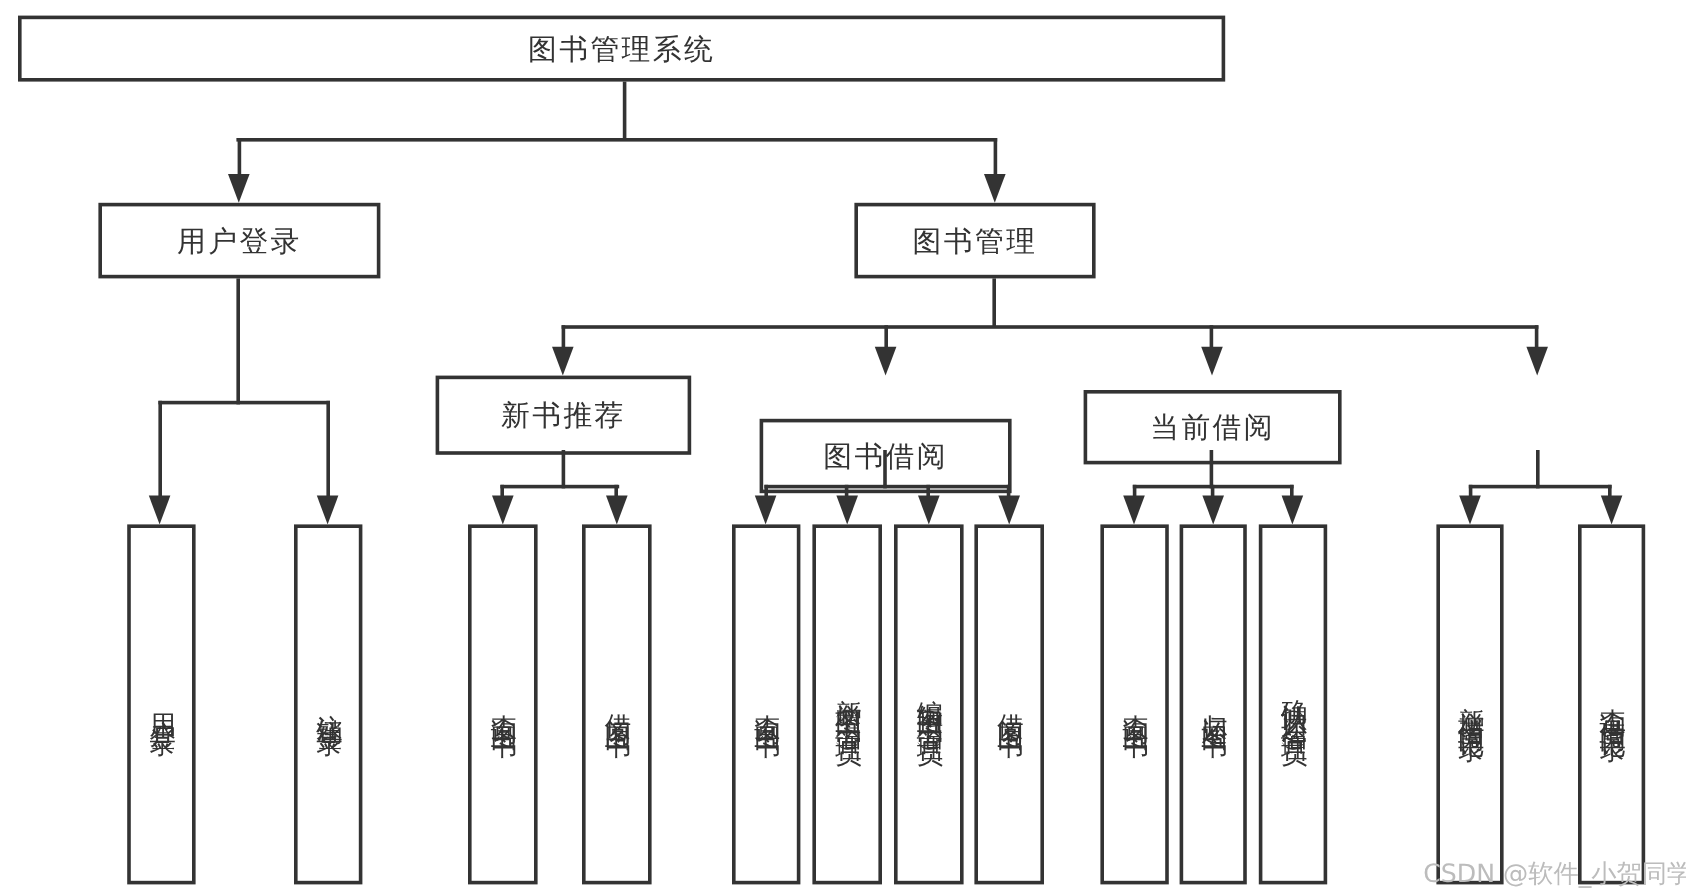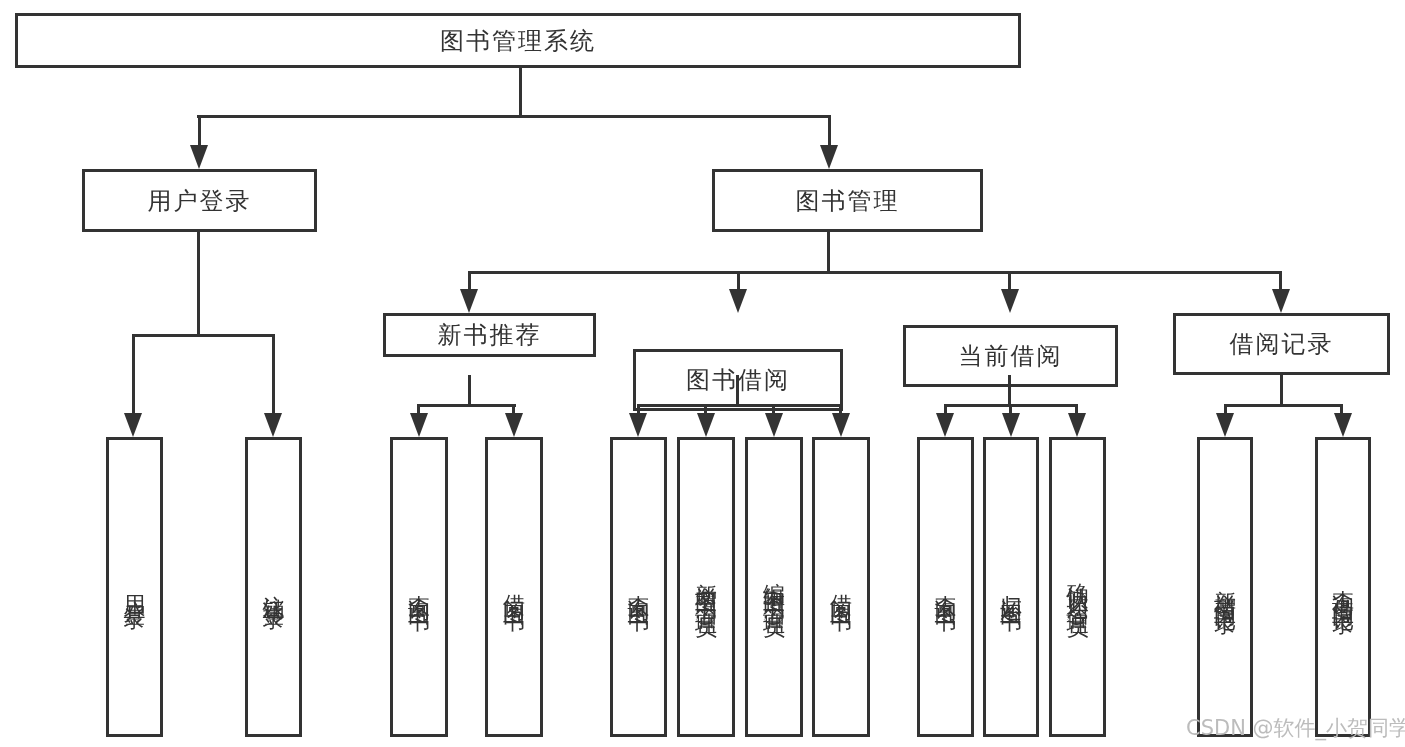--- a/index.html
+++ b/index.html
@@ -60,21 +60,21 @@
   <div class="vline" style="left:519px; top:68px; height:49px;"></div>
   <div class="hline" style="left:197px; top:115px; width:634px;"></div>
   <div class="vline" style="left:198px; top:115px; height:32px;"></div>
   <div class="arrow" style="left:190px; top:145px;"></div>
   <div class="vline" style="left:828px; top:115px; height:32px;"></div>
   <div class="arrow" style="left:820px; top:145px;"></div>
 
   <div class="box hbox" style="left:82px; top:169px; width:235px; height:63px;">
     <span>用户登录</span>
   </div>
-  <div class="box hbox" style="left:712px; top:169px; width:271px; height:63px;">
+  <div class="box hbox" style="left:712px; top:169px; width:201px; height:63px;">
     <span>图书管理</span>
   </div>
 
   <div class="vline" style="left:197px; top:232px; height:105px;"></div>
   <div class="hline" style="left:132px; top:334px; width:143px;"></div>
   <div class="vline" style="left:132px; top:334px; height:81px;"></div>
   <div class="arrow" style="left:124px; top:413px;"></div>
   <div class="vline" style="left:272px; top:334px; height:81px;"></div>
   <div class="arrow" style="left:264px; top:413px;"></div>
 
@@ -82,31 +82,28 @@
   <div class="hline" style="left:468px; top:271px; width:814px;"></div>
   <div class="vline" style="left:468px; top:271px; height:20px;"></div>
   <div class="arrow" style="left:460px; top:289px;"></div>
   <div class="vline" style="left:737px; top:271px; height:20px;"></div>
   <div class="arrow" style="left:729px; top:289px;"></div>
   <div class="vline" style="left:1008px; top:271px; height:20px;"></div>
   <div class="arrow" style="left:1001px; top:289px;"></div>
   <div class="vline" style="left:1279px; top:271px; height:20px;"></div>
   <div class="arrow" style="left:1272px; top:289px;"></div>
 
-  <div class="box hbox" style="left:363px; top:313px; width:213px; height:44px;margin-left:20px;">
+  <div class="box hbox" style="left:363px; top:313px; width:213px; height:66px;">
     <span>新书推荐</span>
   </div>
   <div class="box hbox" style="left:633px; top:313px; width:210px; height:62px;margin-top:36px;">
     <span>图书借阅</span>
   </div>
   <div class="box hbox" style="left:903px; top:313px; width:215px; height:62px;margin-top:12px;">
     <span>当前借阅</span>
-  </div>
-  <div class="box hbox" style="left:1173px; top:313px; width:217px; height:62px;">
-    <span>借阅记录</span>
   </div>
 
   <div class="vline" style="left:468px; top:375px; height:32px;"></div>
   <div class="hline" style="left:417px; top:404px; width:99px;"></div>
   <div class="vline" style="left:417px; top:404px; height:11px;"></div>
   <div class="arrow" style="left:410px; top:413px;"></div>
   <div class="vline" style="left:512px; top:404px; height:11px;"></div>
   <div class="arrow" style="left:505px; top:413px;"></div>
 
   <div class="vline" style="left:736px; top:375px; height:32px;"></div>

